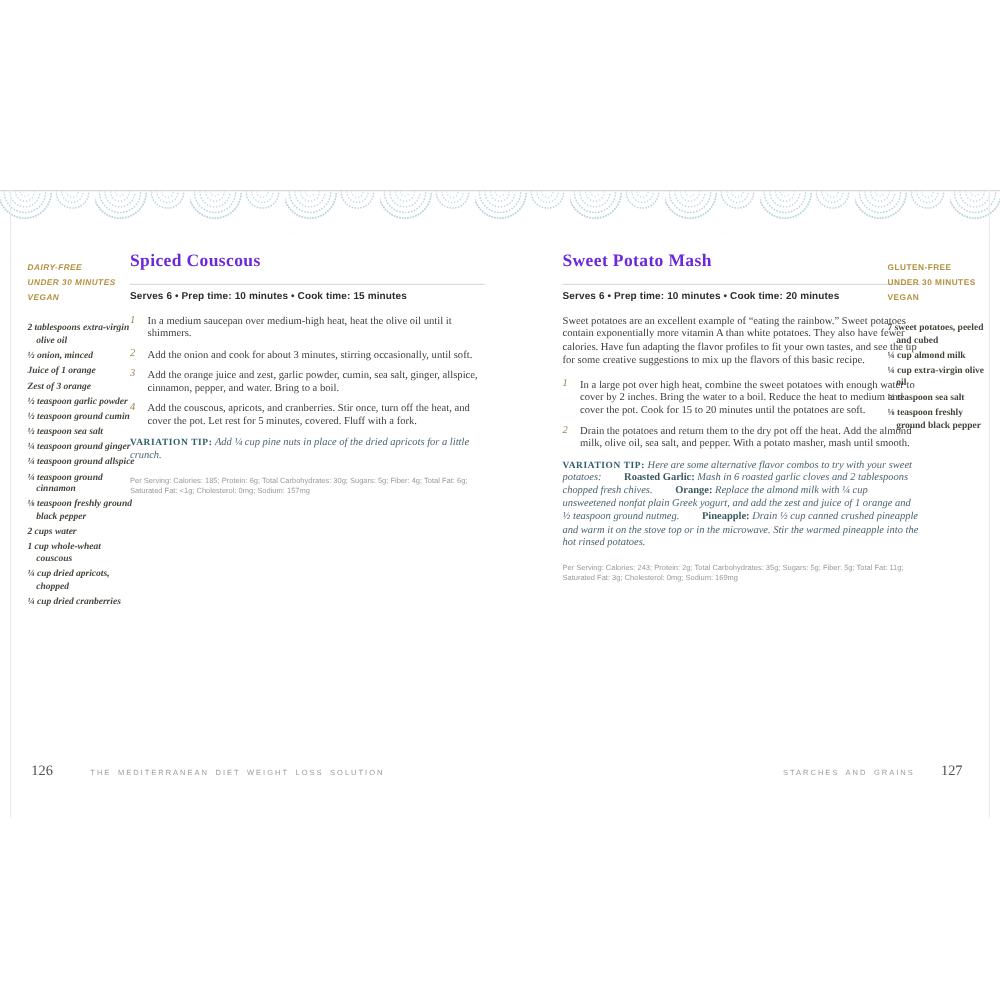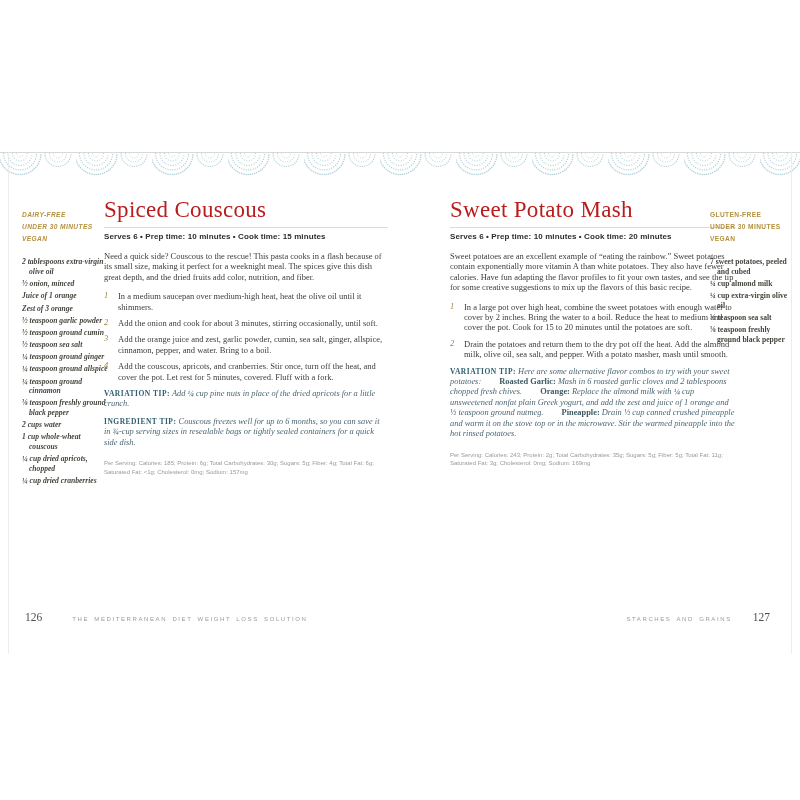--- a/index.html
+++ b/index.html
@@ -16,21 +16,21 @@
   .sidebar-right{left:710px;width:84px;}
   .tagblock{margin-bottom:13px;}
   .tag{font-family:"Liberation Sans",sans-serif;font-weight:bold;font-size:6.6px;
        letter-spacing:.4px;color:#b3913f;line-height:11.8px;}
   .ing{font-weight:bold;font-size:7.6px;line-height:9.6px;color:#45453d;
        padding-left:7px;text-indent:-7px;margin-bottom:2.6px;}
   
   .main{position:absolute;top:198px;}
   .main-left{left:104px;width:284px;}
   .main-right{left:450px;width:286px;}
-  .title{margin:0;font-size:23px;line-height:23px;font-weight:400;letter-spacing:.3px;color:#b91c1c;}
+  .title{margin:0;font-size:14px;line-height:23px;font-weight:700;letter-spacing:.3px;color:#6d28d9;}
   .rule{border:none;border-top:1px solid #dcdcdc;margin:6px 0 4px;}
   .serves{font-family:"Liberation Sans",sans-serif;font-weight:bold;font-size:8px;
           letter-spacing:.1px;color:#2d2d2d;margin:0 0 10px;}
   .intro{font-size:8.5px;line-height:10.4px;color:#3c3c3c;margin:0 0 9px;}
   .step{display:flex;margin:0 0 6px;}
   .step-num{flex:none;width:14px;font-style:italic;font-size:8.4px;line-height:10.4px;color:#a08447;}
   .step-text{font-size:8.5px;line-height:10.4px;color:#3c3c3c;}
   .tip{margin:7px 0 0;font-style:italic;font-size:8.4px;line-height:10.4px;color:#4c6672;}
   .tip-label{font-style:normal;font-weight:bold;font-size:7.5px;letter-spacing:.5px;color:#2f5f6e;}
   .seg-bd{font-style:normal;font-weight:bold;color:#3d5a64;margin-left:16px;}
@@ -94,44 +94,40 @@
       <div class="ing">1 cup whole-wheat couscous</div>
       <div class="ing">¼ cup dried apricots, chopped</div>
       <div class="ing">¼ cup dried cranberries</div>
     </div>
   </div>
 
   <div class="main main-left">
     <h1 class="title">Spiced Couscous</h1>
     <hr class="rule">
     <p class="serves">Serves 6 • Prep time: 10 minutes • Cook time: 15 minutes</p>
-    <p class="intro">Need a quick side? Couscous to the rescue! This pasta cooks in a flash because of its small size, making it perfect for a weeknight meal. The spices give this dish great depth, and the dried fruits add color, nutrition, and fiber.</p>
 
     <div class="step">
       <span class="step-num">1</span>
       <span class="step-text">In a medium saucepan over medium-high heat, heat the olive oil until it shimmers.</span>
     </div>
     <div class="step">
       <span class="step-num">2</span>
       <span class="step-text">Add the onion and cook for about 3 minutes, stirring occasionally, until soft.</span>
     </div>
     <div class="step">
       <span class="step-num">3</span>
       <span class="step-text">Add the orange juice and zest, garlic powder, cumin, sea salt, ginger, allspice, cinnamon, pepper, and water. Bring to a boil.</span>
     </div>
     <div class="step">
       <span class="step-num">4</span>
       <span class="step-text">Add the couscous, apricots, and cranberries. Stir once, turn off the heat, and cover the pot. Let rest for 5 minutes, covered. Fluff with a fork.</span>
     </div>
 
     <p class="tip">
       <span class="tip-label">VARIATION TIP:</span><span> Add ¼ cup pine nuts in place of the dried apricots for a little crunch.</span>
-    </p>
-    <p class="tip">
-      <span class="tip-label">INGREDIENT TIP:</span><span> Couscous freezes well for up to 6 months, so you can save it in ¾-cup serving sizes in resealable bags or tightly sealed containers for a quick side dish.</span>
     </p>
 
     <p class="nutrition">Per Serving: Calories: 185; Protein: 6g; Total Carbohydrates: 30g; Sugars: 5g; Fiber: 4g; Total Fat: 6g; Saturated Fat: &lt;1g; Cholesterol: 0mg; Sodium: 157mg</p>
   </div>
 
   <div class="main main-right">
     <h1 class="title">Sweet Potato Mash</h1>
     <hr class="rule">
     <p class="serves">Serves 6 • Prep time: 10 minutes • Cook time: 20 minutes</p>
     <p class="intro">Sweet potatoes are an excellent example of “eating the rainbow.” Sweet potatoes contain exponentially more vitamin A than white potatoes. They also have fewer calories. Have fun adapting the flavor profiles to fit your own tastes, and see the tip for some creative suggestions to mix up the flavors of this basic recipe.</p>

